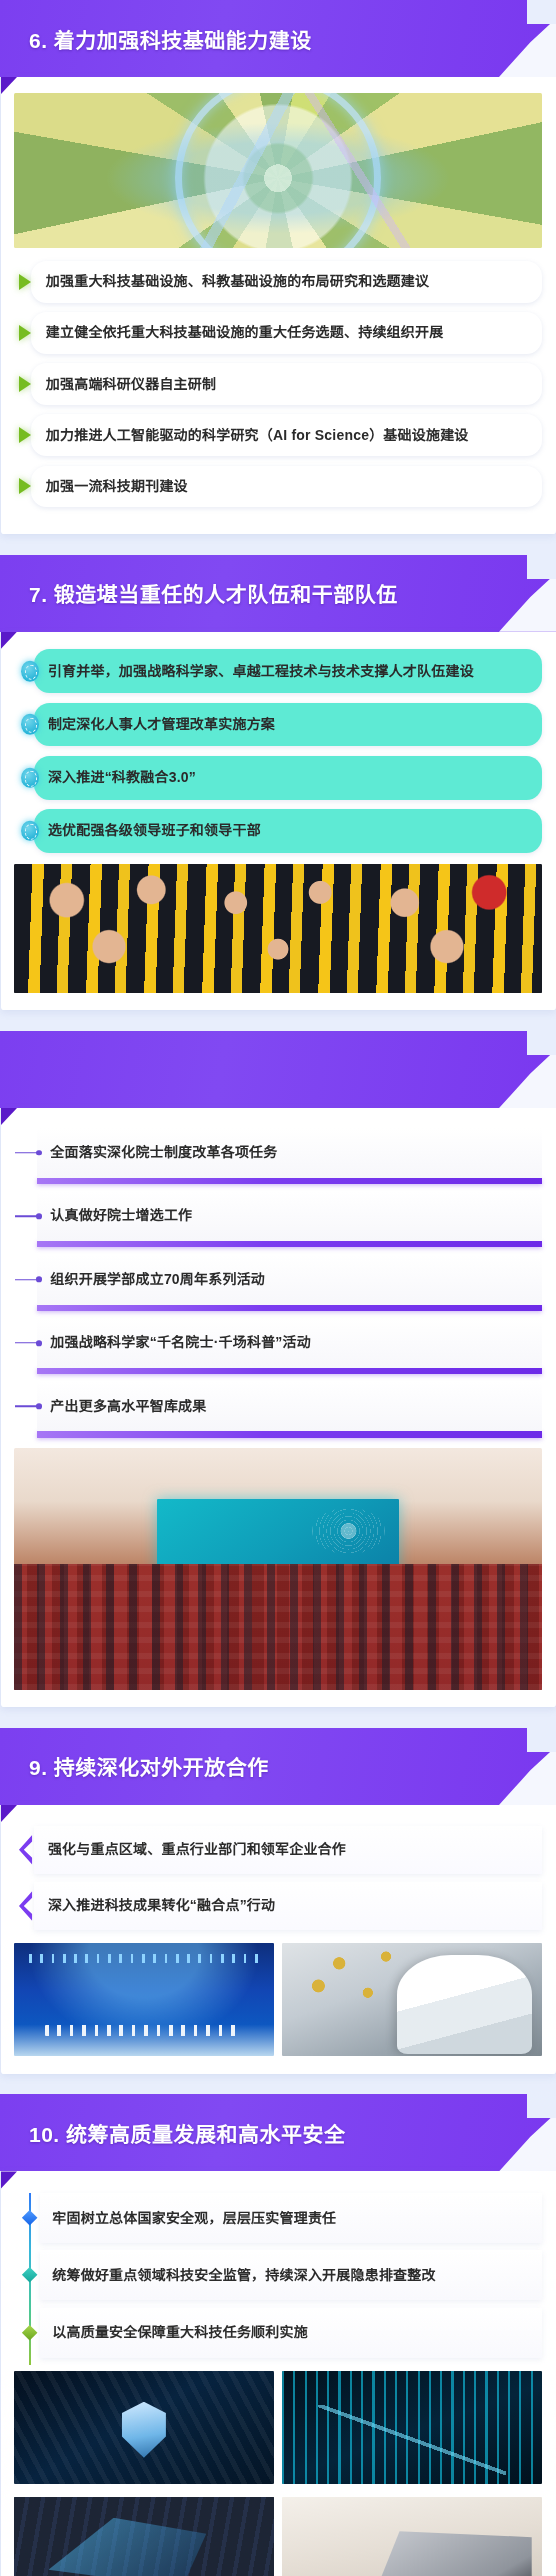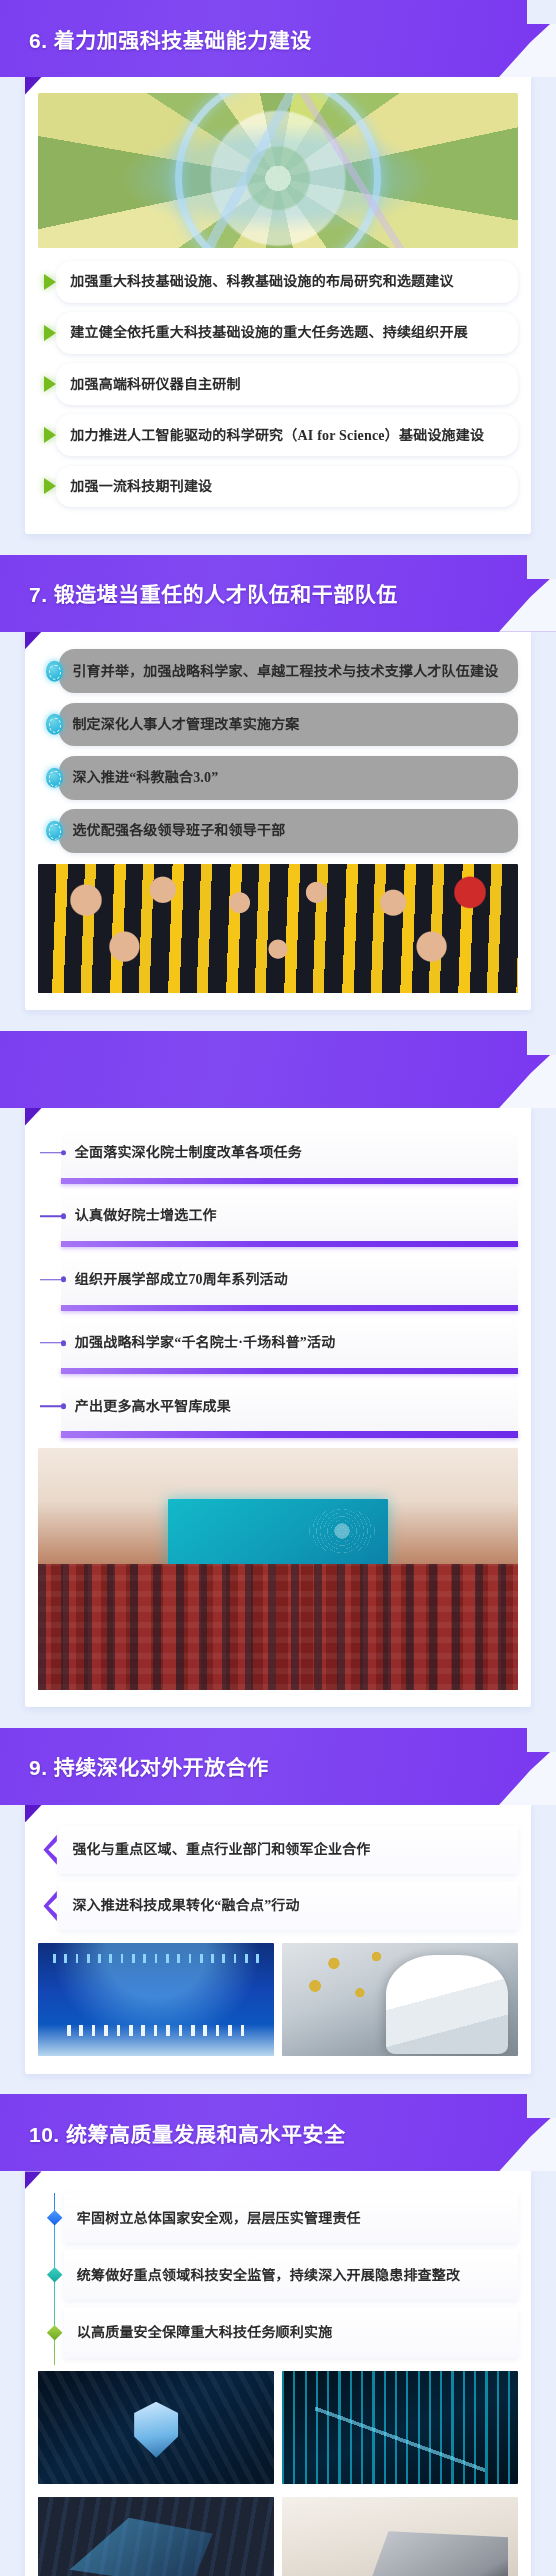--- a/index.html
+++ b/index.html
@@ -46,27 +46,26 @@
     position:absolute;
     right:0; top:0;
     width:29px; height:24px;
     background:#e8eefc;
     z-index:2;
   }
 
   
   .sec-body{
     position:relative;
-    width:506px;
+    width:555px;
     margin:0 auto 0 auto;
     background:#ffffff;
     border-radius:0 0 3.1px 3.1px;
     padding:15.5px 13.4px 17.5px 13.4px;
     box-shadow:0 2.1px 7.2px rgba(120,140,200,.14);
-    font-family:Liberation Serif, serif;
   }
   .sec-wrap{ position:relative; padding-bottom:20.6px; }
   
   .corner-tab{
     position:absolute;
     left:0; top:0;
     width:16.5px; height:17.5px;
     background:#5a19c9;
     clip-path:polygon(0 0, 100% 0, 0 100%);
     z-index:5;
@@ -254,21 +253,21 @@
     position:absolute; left:-12.4px; top:50%; transform:translateY(-50%);
     width:0;height:0;
     border-left:12.4px solid #76bc21;
     border-top:8.8px solid transparent;
     border-bottom:8.8px solid transparent;
     filter:drop-shadow(0 0 3.6px rgba(130,200,60,.65));
   }
   
   .li-b{
     position:relative;
-    background:#a3a3a3;
+    background:#5eead4;
     border-radius:15.5px;
     box-shadow:0 1.5px 5.7px rgba(120,140,190,.18);
     margin:0 0 9.3px 20.6px;
     padding:11.3px 13.4px 11.3px 13.4px;
     min-height:38px;
     display:flex; align-items:flex-start;
   }
   .li-b .mk{
     position:absolute; left:-13.4px; top:50%; transform:translateY(-50%);
     width:17.5px; height:20.6px; border-radius:50%;

